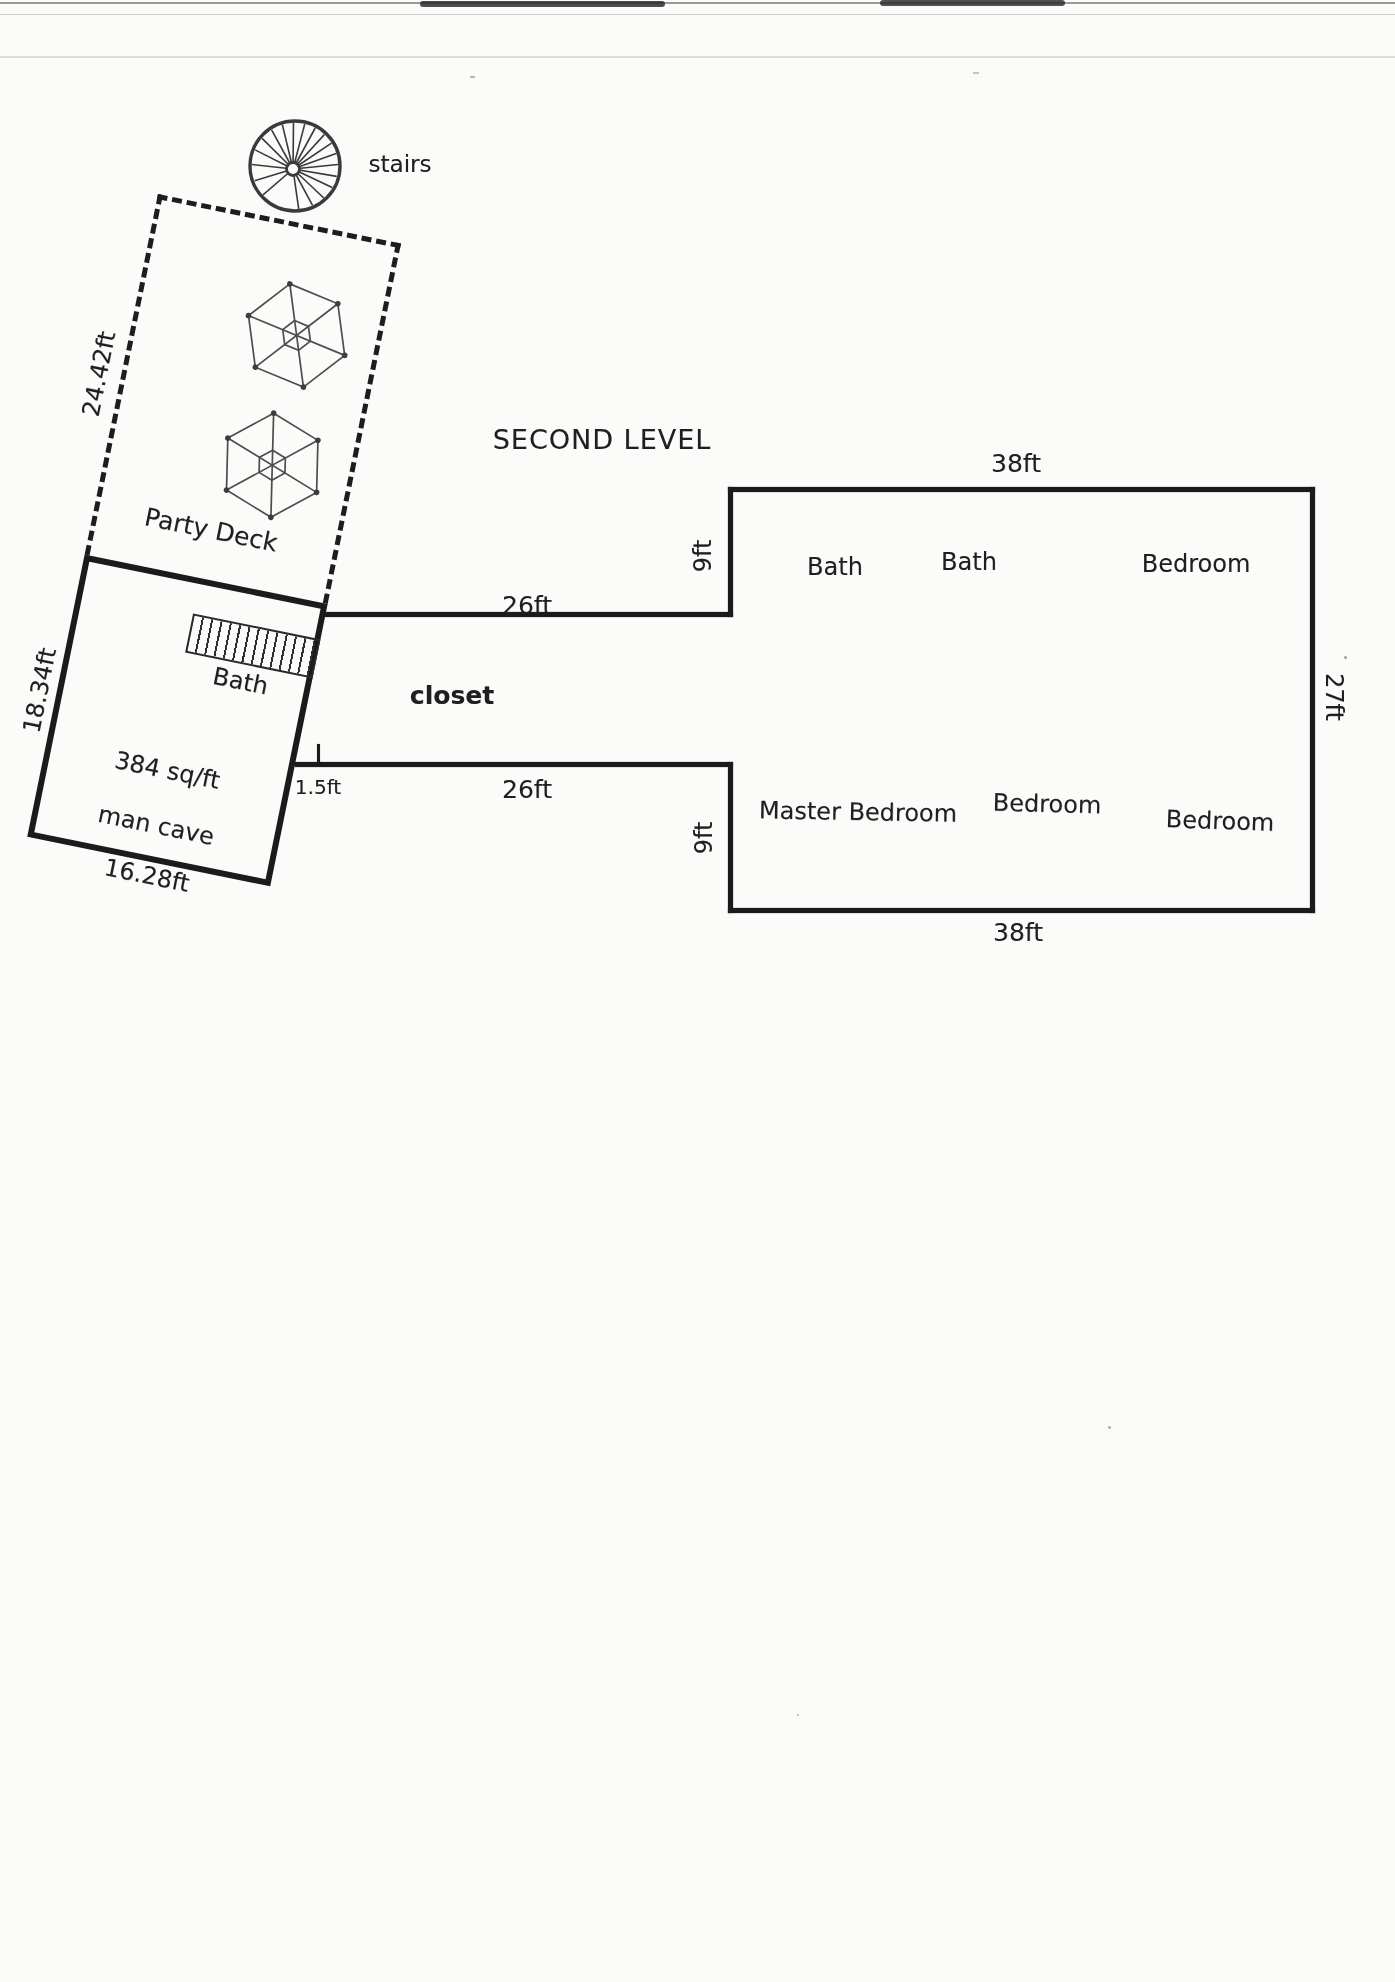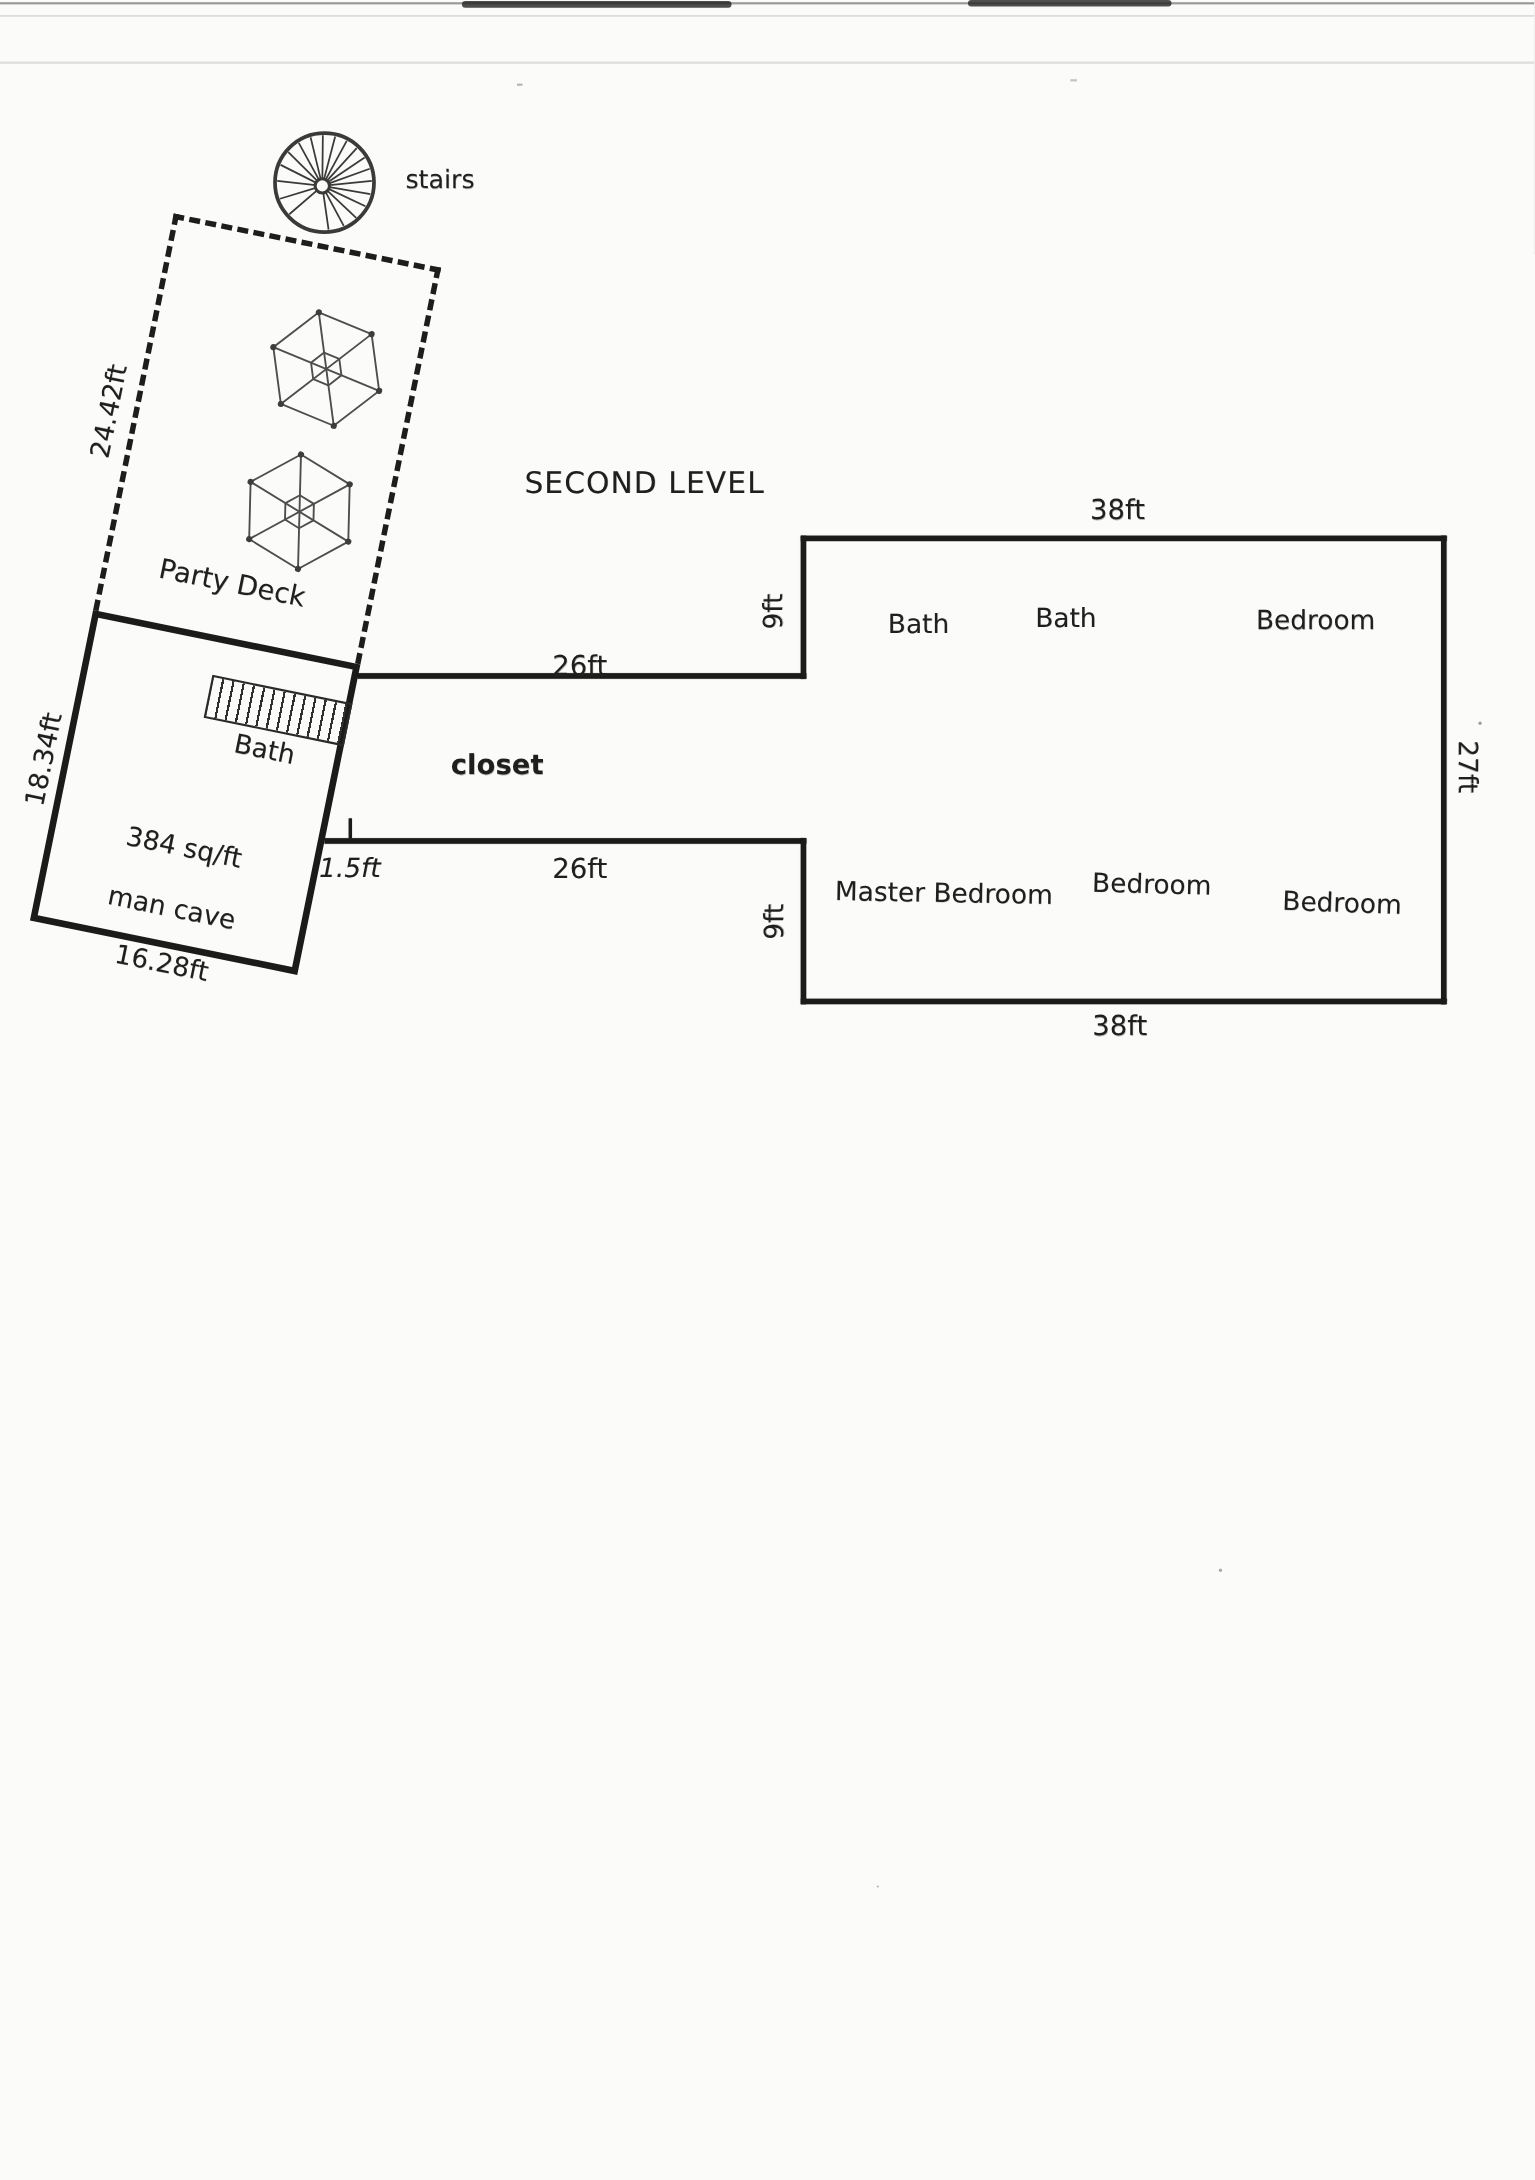--- a/index.html
+++ b/index.html
@@ -38,21 +38,21 @@
   <div class="artifact" style="left:420px;top:1px;width:245px;height:6px;background:#222;border-radius:3px;opacity:.8;"></div>
   <div class="artifact" style="left:880px;top:0;width:185px;height:6px;background:#252525;border-radius:3px;opacity:.8;"></div>
   <div class="artifact" style="left:0;top:14px;width:1395px;height:1px;background:#9a9a9a;opacity:.5;"></div>
   <div class="artifact" style="left:0;top:56px;width:1395px;height:2px;background:#e0ddd8;"></div>
   <div class="artifact" style="left:470px;top:76px;width:5px;height:2px;background:#b5b5b5;"></div>
   <div class="artifact" style="left:973px;top:72px;width:6px;height:2px;background:#c4c4c4;"></div>
   <div class="artifact" style="left:1344px;top:656px;width:3px;height:3px;background:#9d9d9d;border-radius:50%;"></div>
   <div class="artifact" style="left:1108px;top:1426px;width:3px;height:3px;background:#aaa;border-radius:50%;"></div>
   <div class="artifact" style="left:797px;top:1714px;width:2px;height:2px;background:#b3b3b3;border-radius:50%;"></div>
 
-  <div class="lbl" style="left:476px;top:425px;width:220px;font-size:27px;letter-spacing:1px;">SECOND LEVEL</div>
+  <div class="lbl" style="left:492px;top:425px;width:220px;font-size:27px;letter-spacing:1px;">SECOND LEVEL</div>
 
   <svg style="left:245px;top:116px;" width="100" height="100" viewBox="0 0 100 100">
     <g stroke="#3a3a3a" stroke-width="1.6" fill="none">
       <circle cx="50" cy="50" r="45" stroke-width="3.4"></circle>
       <line x1="48" y1="53" x2="53.7" y2="92.8"></line>
       <line x1="48" y1="53" x2="67.5" y2="89.3"></line>
       <line x1="48" y1="53" x2="78.8" y2="82.0"></line>
       <line x1="48" y1="53" x2="87.2" y2="71.5"></line>
       <line x1="48" y1="53" x2="91.7" y2="60.4"></line>
       <line x1="48" y1="53" x2="93.0" y2="48.5"></line>
@@ -128,21 +128,21 @@
     <div class="lbl" style="left:10px;top:657px;width:230px;font-size:24px;">16.28ft</div>
   </div>
 
   <div class="wall" style="left:325px;top:612px;width:408px;height:5px;"></div>
   <div class="wall" style="left:295px;top:762px;width:438px;height:5px;"></div>
   <div class="wall" style="left:317px;top:744px;width:3px;height:18px;"></div>
 
   <div class="lbl" style="left:487px;top:592px;width:80px;font-size:25px;">26ft</div>
   <div class="lbl" style="left:407px;top:682px;width:90px;font-size:25px;font-weight:bold;">closet</div>
   <div class="lbl" style="left:487px;top:776px;width:80px;font-size:25px;">26ft</div>
-  <div class="lbl" style="left:283px;top:776px;width:70px;font-size:24px;font-style:italic;">1.5ft</div>
+  <div class="lbl" style="left:283px;top:776px;width:70px;font-size:20px;">1.5ft</div>
 
   <div class="wall" style="left:728px;top:487px;width:587px;height:5px;"></div>
   <div class="wall" style="left:1310px;top:487px;width:5px;height:426px;"></div>
   <div class="wall" style="left:728px;top:908px;width:587px;height:5px;"></div>
   <div class="wall" style="left:728px;top:487px;width:5px;height:130px;"></div>
   <div class="wall" style="left:728px;top:762px;width:5px;height:151px;"></div>
 
   <div class="lbl" style="left:976px;top:450px;width:80px;font-size:25px;">38ft</div>
   <div class="lbl" style="left:978px;top:919px;width:80px;font-size:25px;">38ft</div>
   <div class="lbl vtext-cw" style="left:1300px;top:685px;width:70px;height:24px;font-size:24px;">27ft</div>

